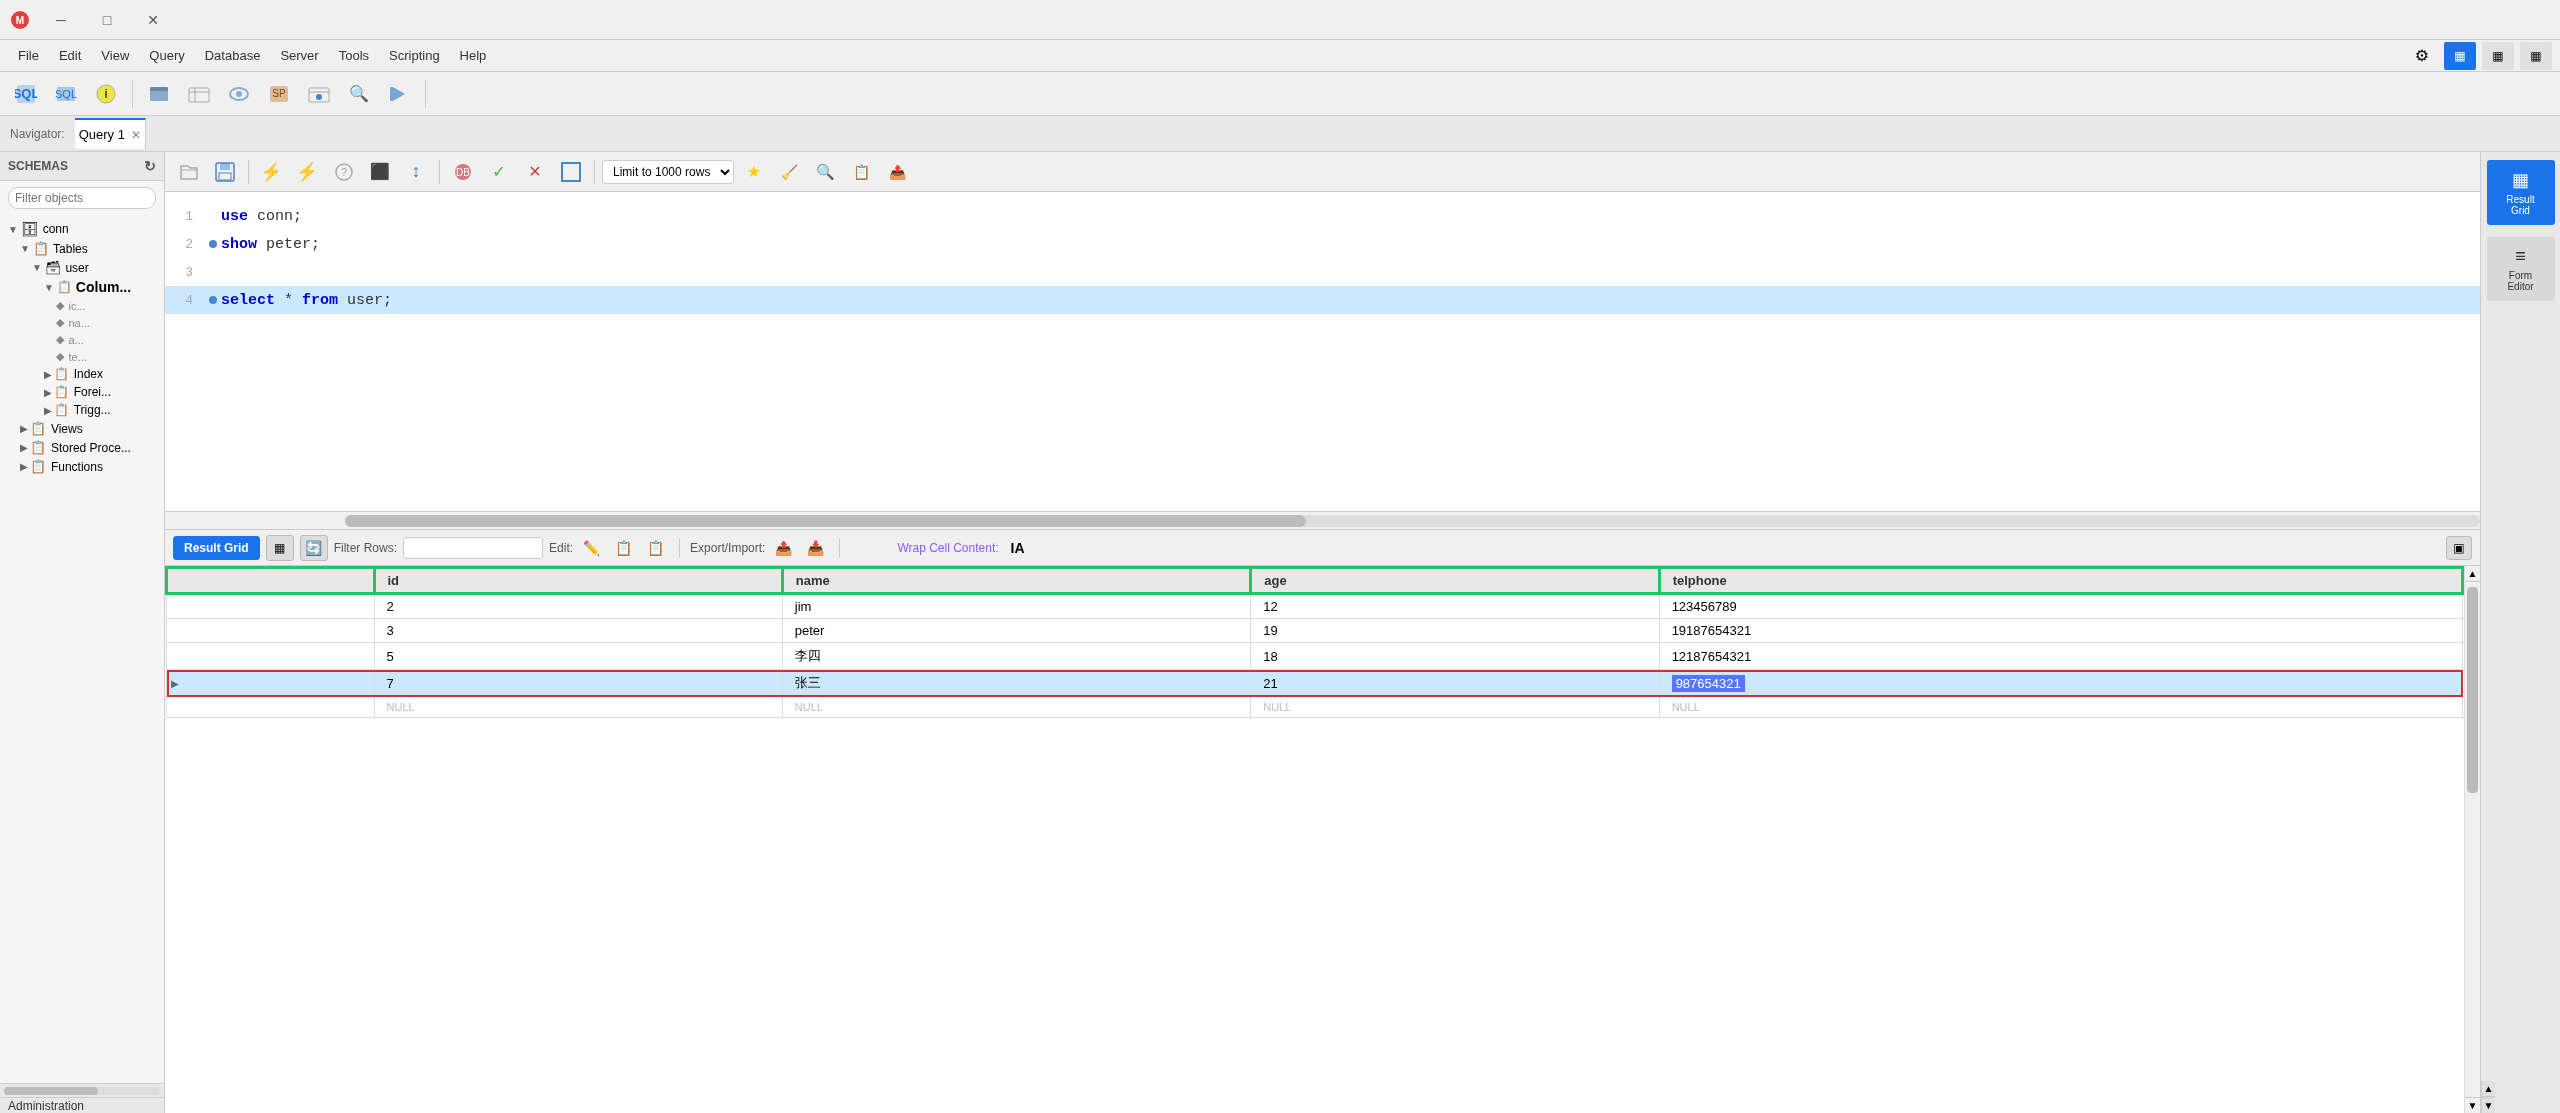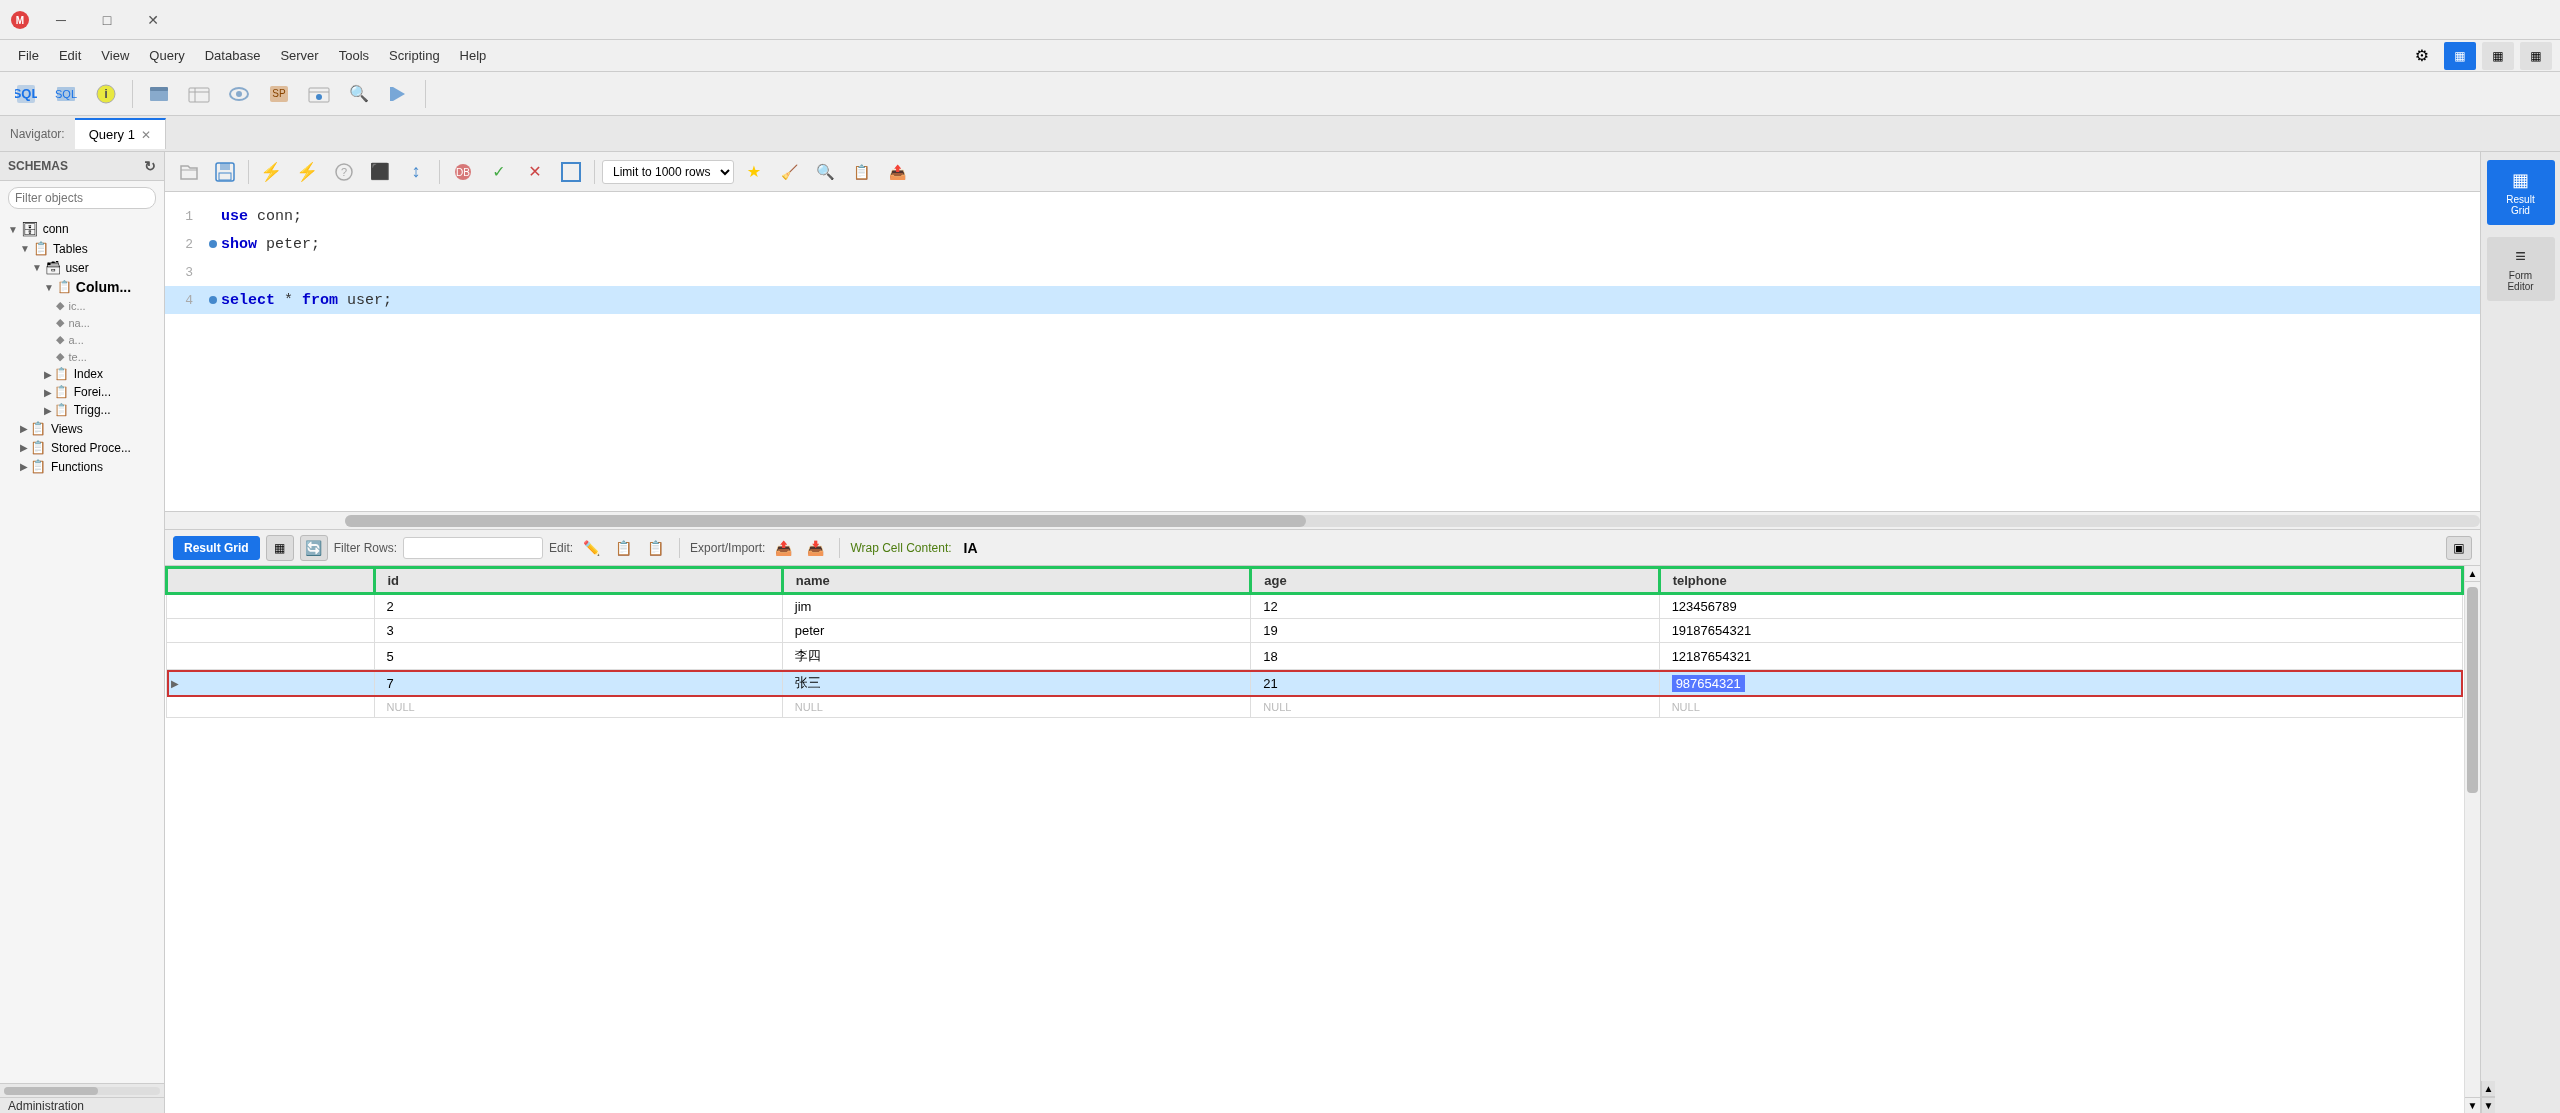--- a/index.html
+++ b/index.html
@@ -30,21 +30,21 @@
     .tb-btn { width: 36px; height: 34px; display: flex; align-items: center; justify-content: center; cursor: pointer; border: 1px solid transparent; border-radius: 3px; font-size: 16px; }
     .tb-sep { width: 1px; height: 28px; background: #ccc; margin: 0 4px; }
 
     
     #tab-area {
       display: flex; align-items: center;
       background: #e8e8e8; height: 36px; padding: 0;
       border-bottom: 1px solid #ccc;
     }
     .nav-label { font-size: 12px; color: #666; padding: 0 10px; }
-    .tab { display: flex; align-items: center; padding: 0 14px; height: 31px; background: #f5f5f5; border-right: 1px solid #ccc; cursor: pointer; font-size: 13px; gap: 6px; }
+    .tab { display: flex; align-items: center; padding: 0 4px; height: 31px; background: #f5f5f5; border-right: 1px solid #ccc; cursor: pointer; font-size: 13px; gap: 6px; }
     .tab.active { background: white; border-top: 2px solid #1a73e8; }
     .tab .tab-close { font-size: 12px; color: #888; cursor: pointer; }
 
     
     #main-layout { display: flex; height: calc(1113px - 40px - 32px - 44px - 36px); }
 
     
     #sidebar { width: 165px; background: #f5f5f5; border-right: 1px solid #ccc; display: flex; flex-direction: column; overflow: hidden; }
     #sidebar-header { display: flex; align-items: center; justify-content: space-between; padding: 6px 8px; background: #e8e8e8; border-bottom: 1px solid #ccc; font-size: 12px; font-weight: bold; color: #555; }
     #filter-box { margin: 6px 8px; }
@@ -87,21 +87,21 @@
 
     
     #result-area { flex: 1; display: flex; flex-direction: column; overflow: hidden; }
     #result-toolbar { display: flex; align-items: center; height: 36px; padding: 0 8px; background: #f0f0f0; border-bottom: 1px solid #ccc; gap: 6px; font-size: 12px; }
     .result-tab-btn { padding: 4px 10px; background: #ddd; border: 1px solid #bbb; border-radius: 3px; cursor: pointer; font-size: 12px; font-weight: bold; color: #333; }
     .result-tab-btn.active { background: #1a73e8; color: white; border-color: #1a73e8; }
     .filter-label { color: #555; }
     .filter-input { padding: 3px 8px; border: 1px solid #ccc; border-radius: 3px; font-size: 12px; width: 140px; }
     .edit-label { color: #555; }
     .export-label { color: #555; }
-    .wrap-label { color: #4d7c0f; }
+    .wrap-label { color: #8b5cf6; margin-left: 47px; }
 
     
     #result-grid { overflow: auto; flex: 1; }
     table { border-collapse: collapse; font-size: 13px; width: auto; min-width: 100%; }
     thead th { background: #e8e8e8; padding: 4px 12px; border: 3px solid #22c55e; font-weight: bold; text-align: left; color: #333; white-space: nowrap; }
     tbody td { padding: 4px 12px; border: 1px solid #ddd; white-space: nowrap; }
     tbody tr.selected { background: #cce8ff; outline: 2px solid #e03030; outline-offset: -2px; }
     .row-arrow { color: #666; font-size: 10px; padding: 4px 4px; }
 
     

